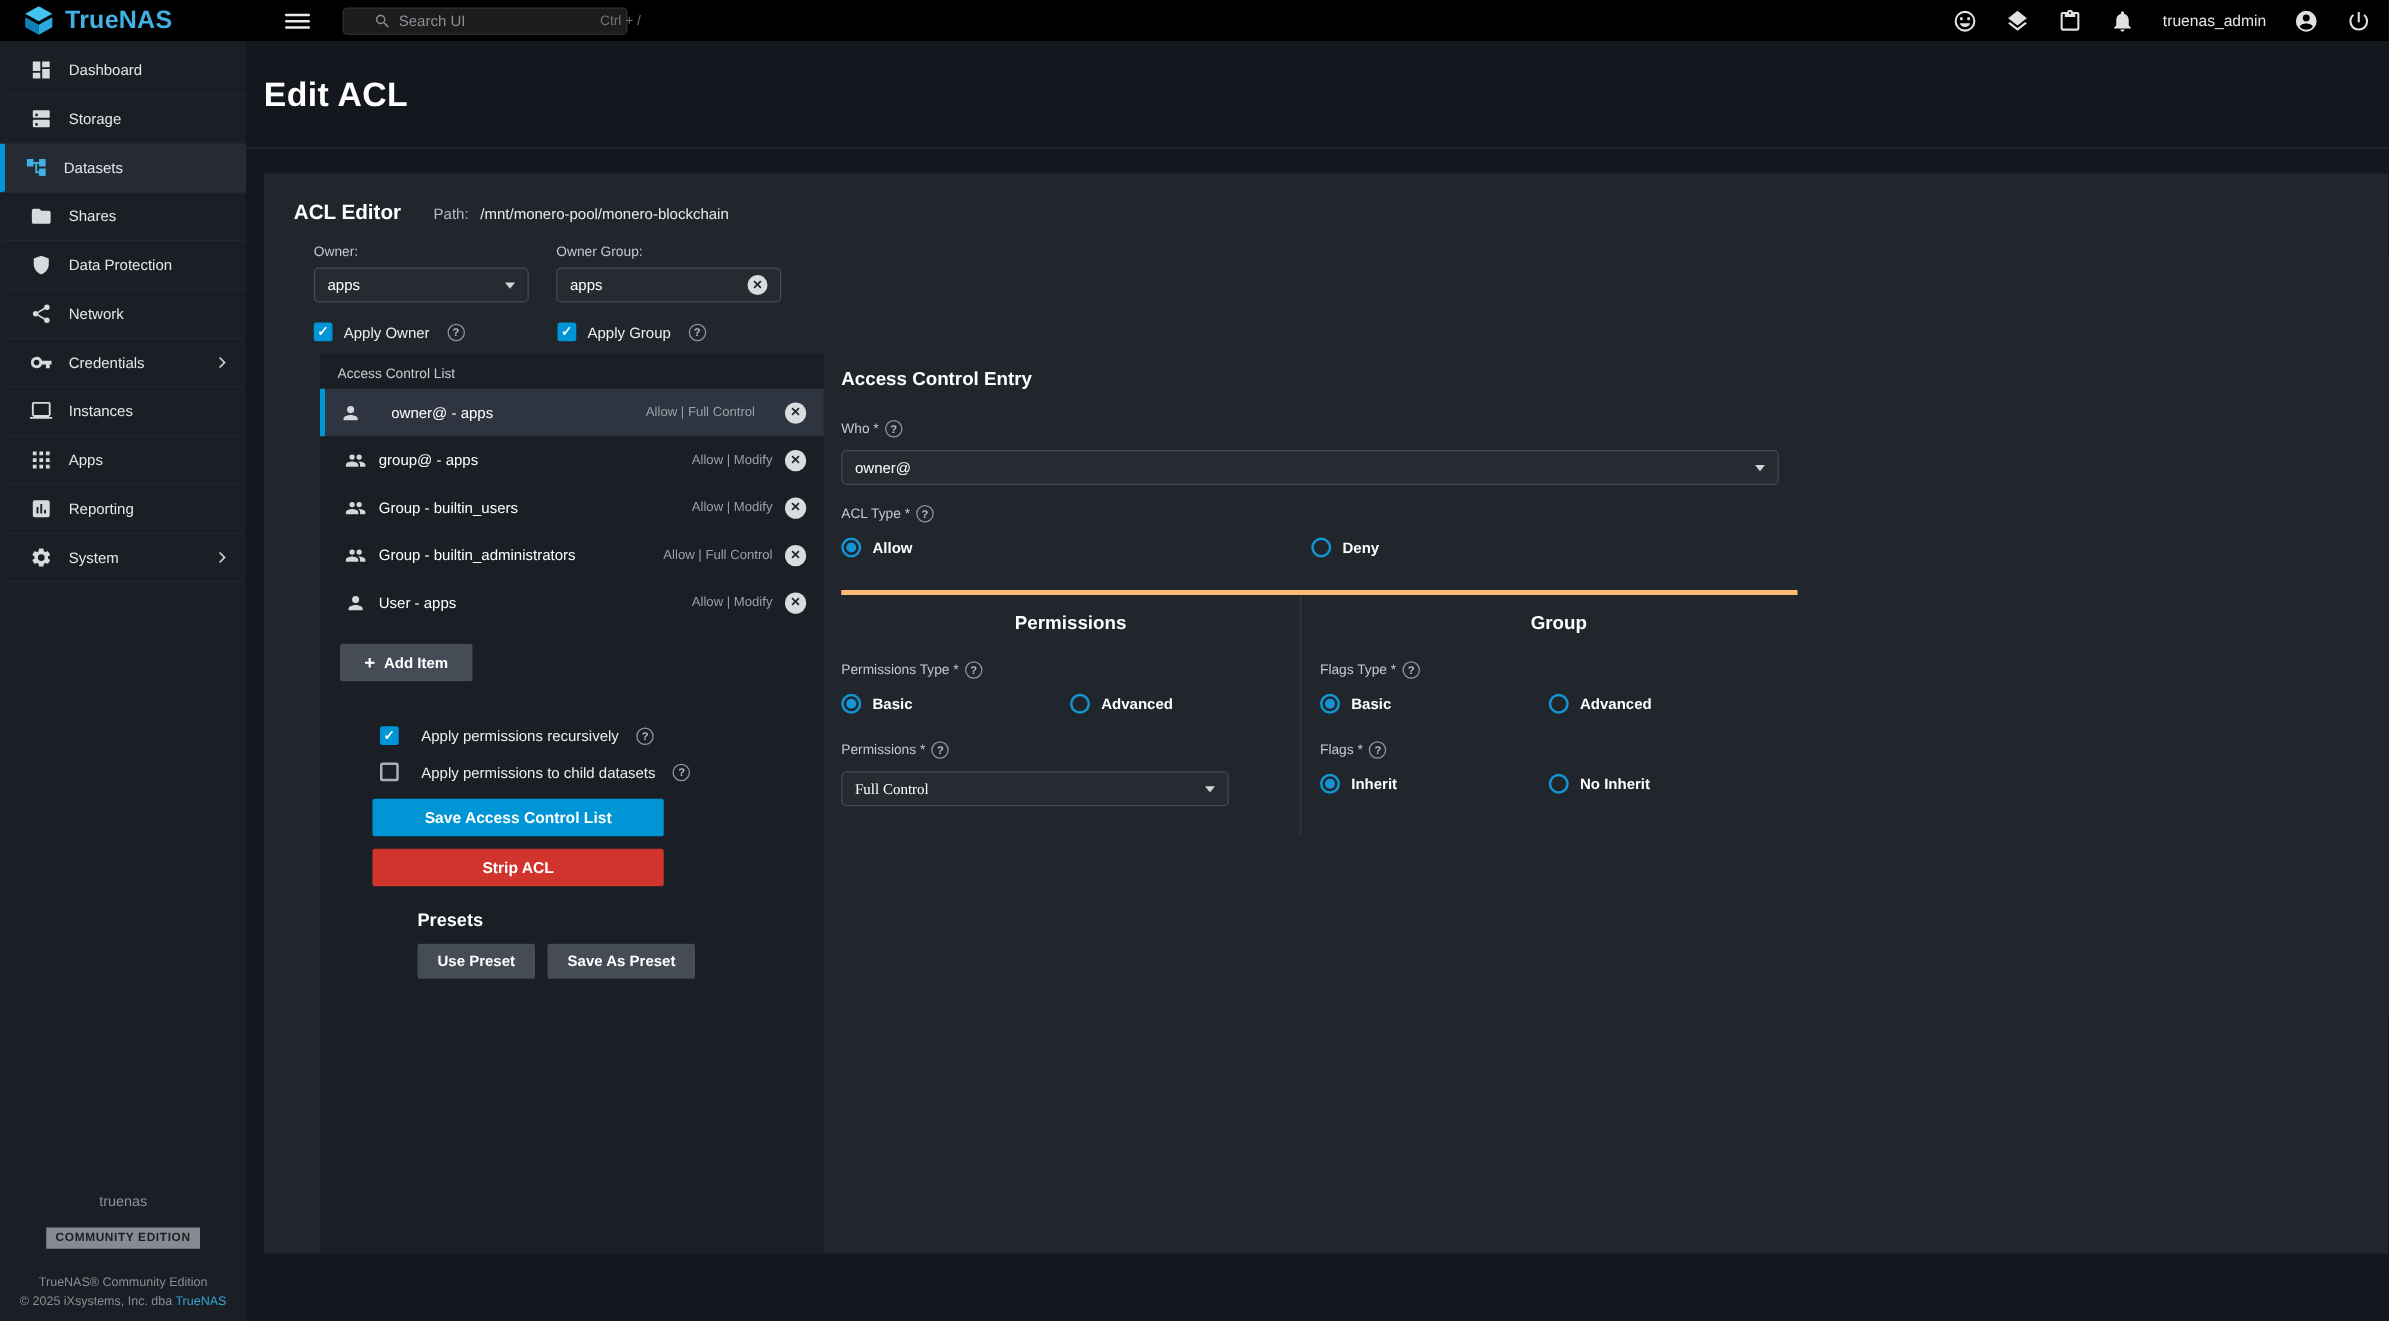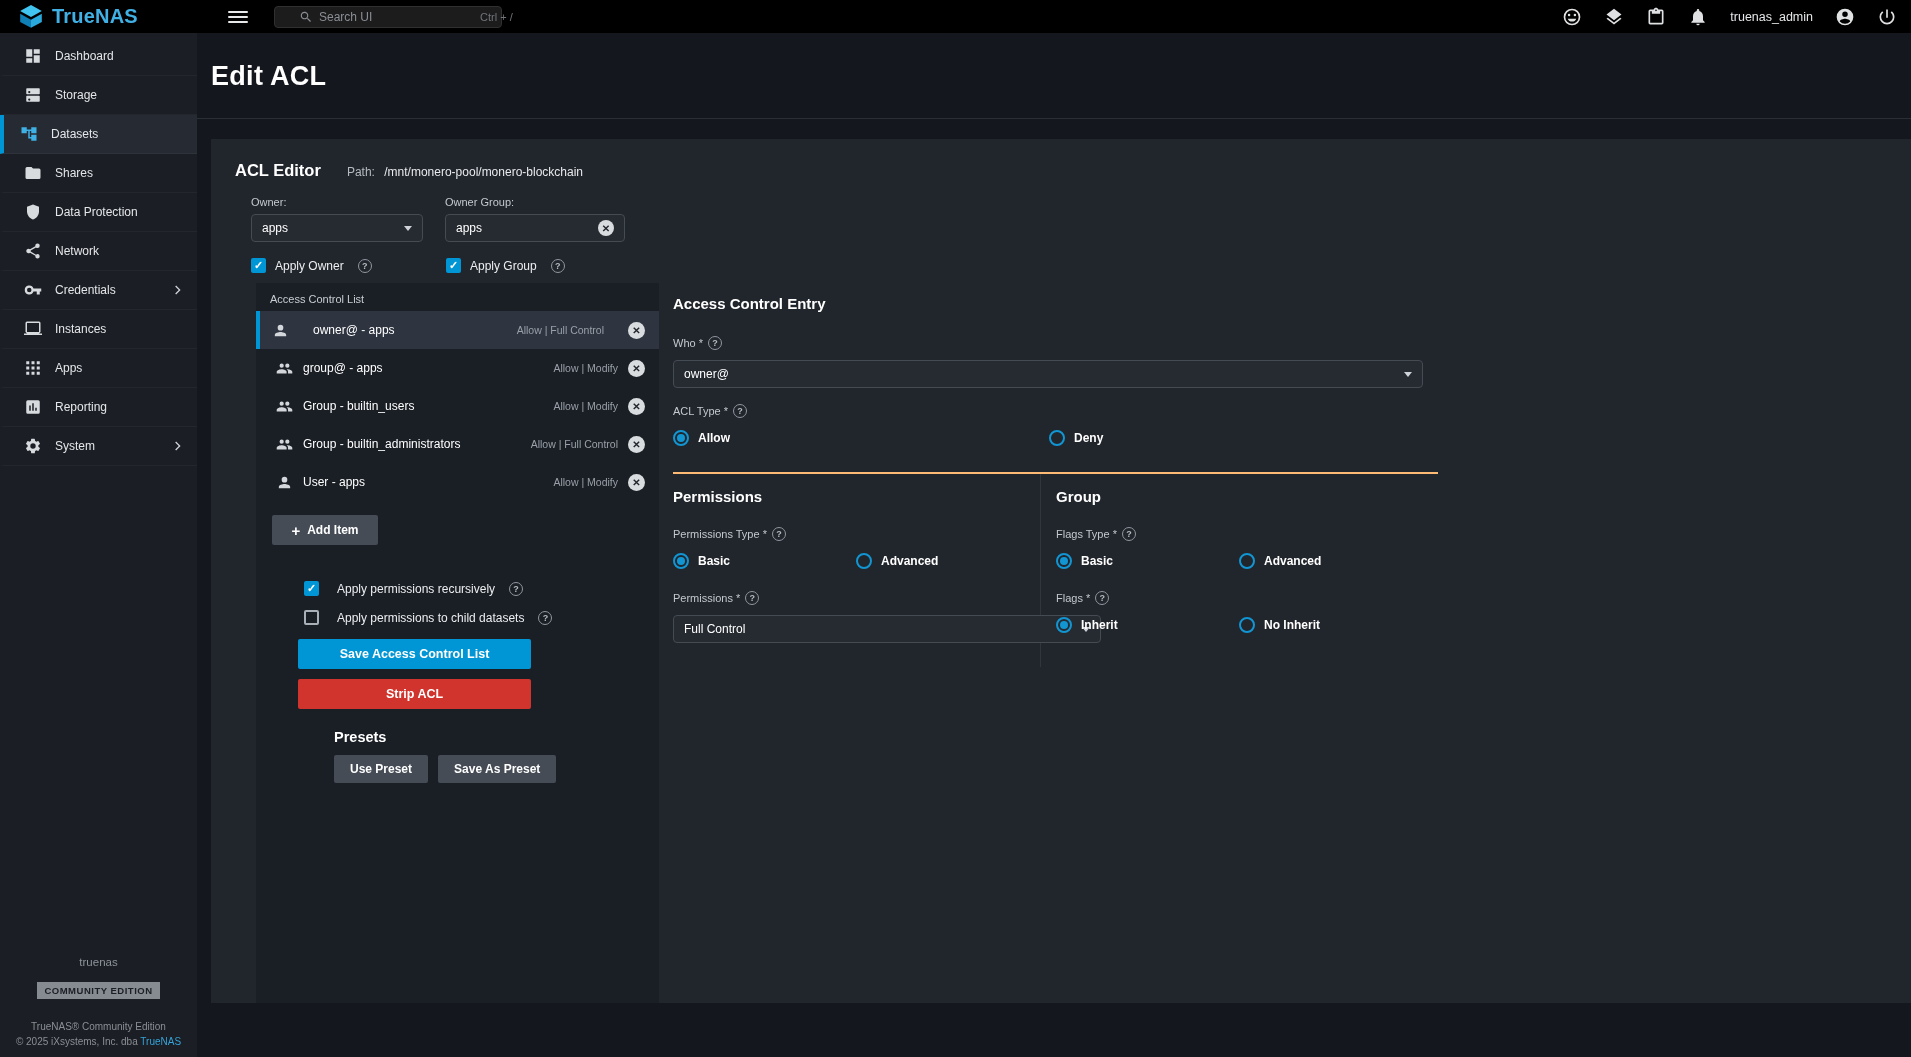--- a/index.html
+++ b/index.html
@@ -143,26 +143,26 @@
   .ace-title { font-size:15px; font-weight:700; margin-bottom:24px; }
   .field-label { font-size:11px; color:#c4c9cf; display:flex; align-items:center; margin-bottom:10px; }
   .who-select { width:750px; margin-bottom:16px; }
   .mt16 { margin-top:16px; }
   .radio-row { display:flex; margin-top:12px; }
   .radio-item { display:flex; align-items:center; gap:9px; font-size:12px; font-weight:600; color:#fff; cursor:pointer; width:183px; }
   .radio-row.wide .radio-item { width:376px; }
   .radio { width:16px; height:16px; border-radius:50%; border:2px solid #1296d3; position:relative; flex:none; }
   .radio.on::after { content:""; position:absolute; inset:2px; border-radius:50%; background:#1296d3; }
 
-  .ace-columns { display:flex; width:765px; margin-top:26px; border-top:2px solid #fdba74; }
+  .ace-columns { display:flex; width:765px; margin-top:26px; border-top:4px solid #fdba74;text-align:center; }
   .perm-col { width:368px; border-right:1px solid #31363e; padding:14px 0 24px 0; }
   .flags-col { flex:1; padding:14px 0 24px 15px; }
   .col-title { font-size:15px; font-weight:700; margin-bottom:22px; }
   .sec-gap { margin-top:22px; }
-  .perm-select { width:428px; margin-top:2px; }
+  .perm-select { width:310px; margin-top:2px;font-family:Liberation Serif, serif; }
 </style>
 </head>
 <body>
 
 <header class="topbar">
   <div class="brand">
     <span>
       <svg width="26" height="24" viewBox="0 0 24 22">
         <polygon points="12,0 22,5.5 12,11 2,5.5" fill="#41c4ef"></polygon>
         <polygon points="2,8 12,13.5 12,21 2,15.5" fill="#0f7fb5"></polygon>

